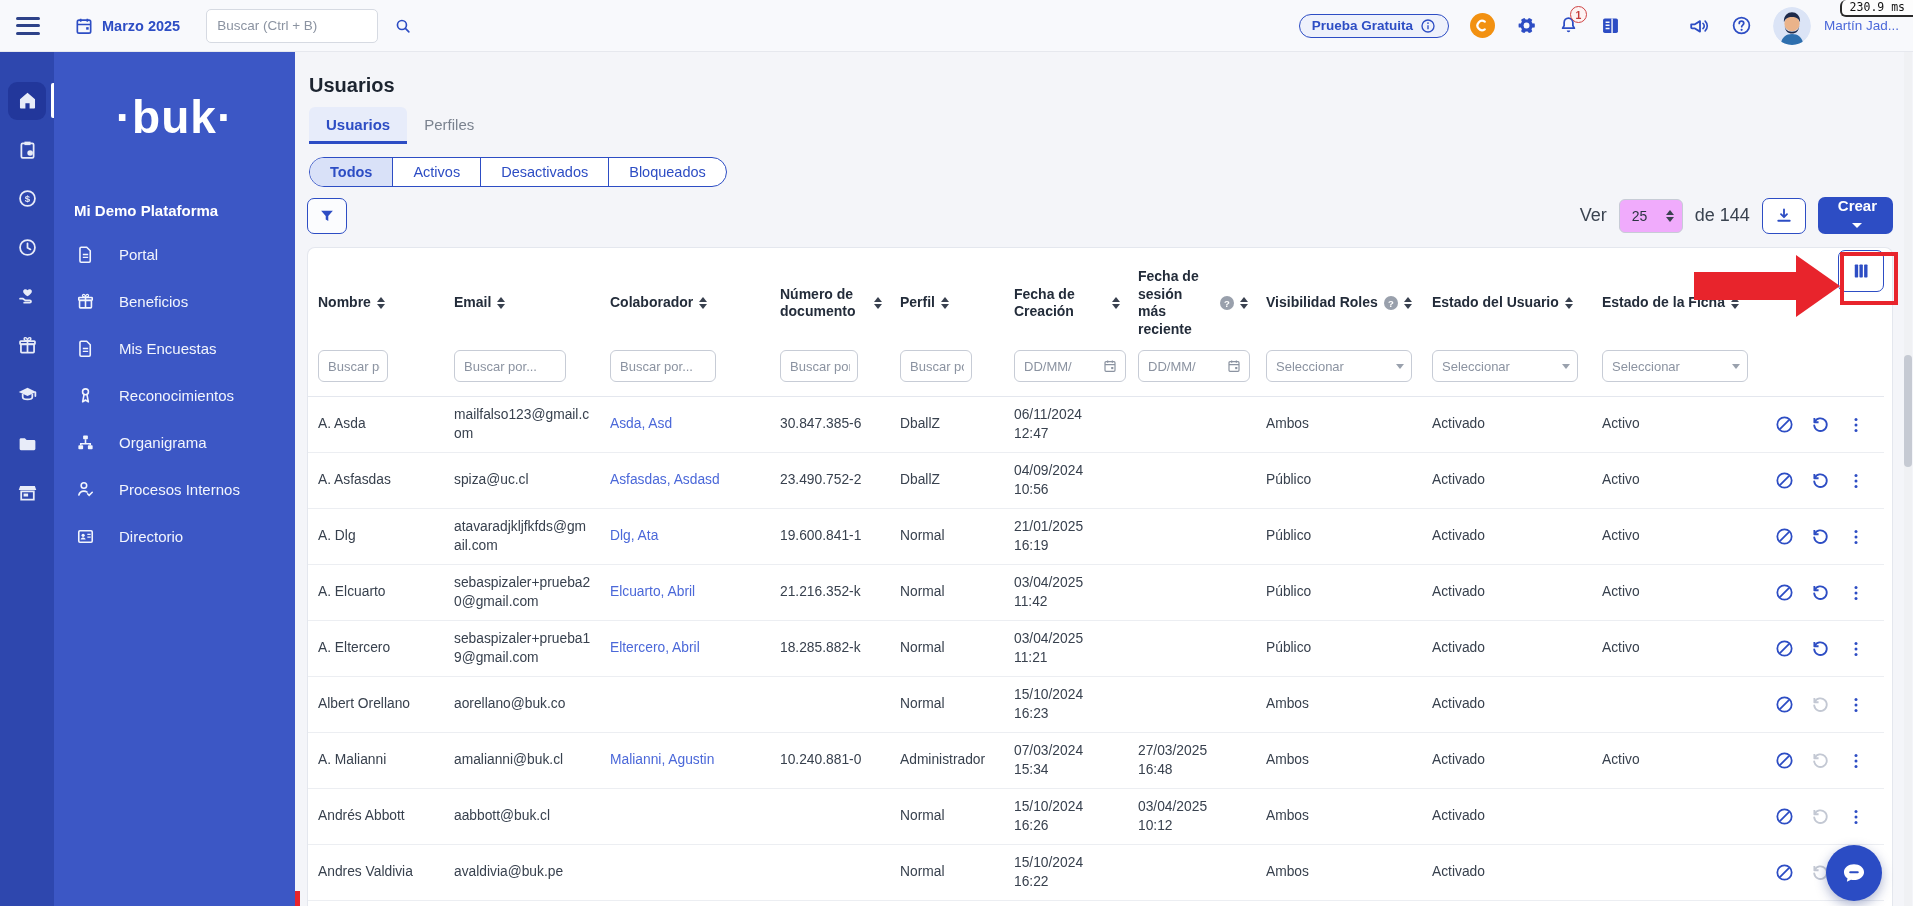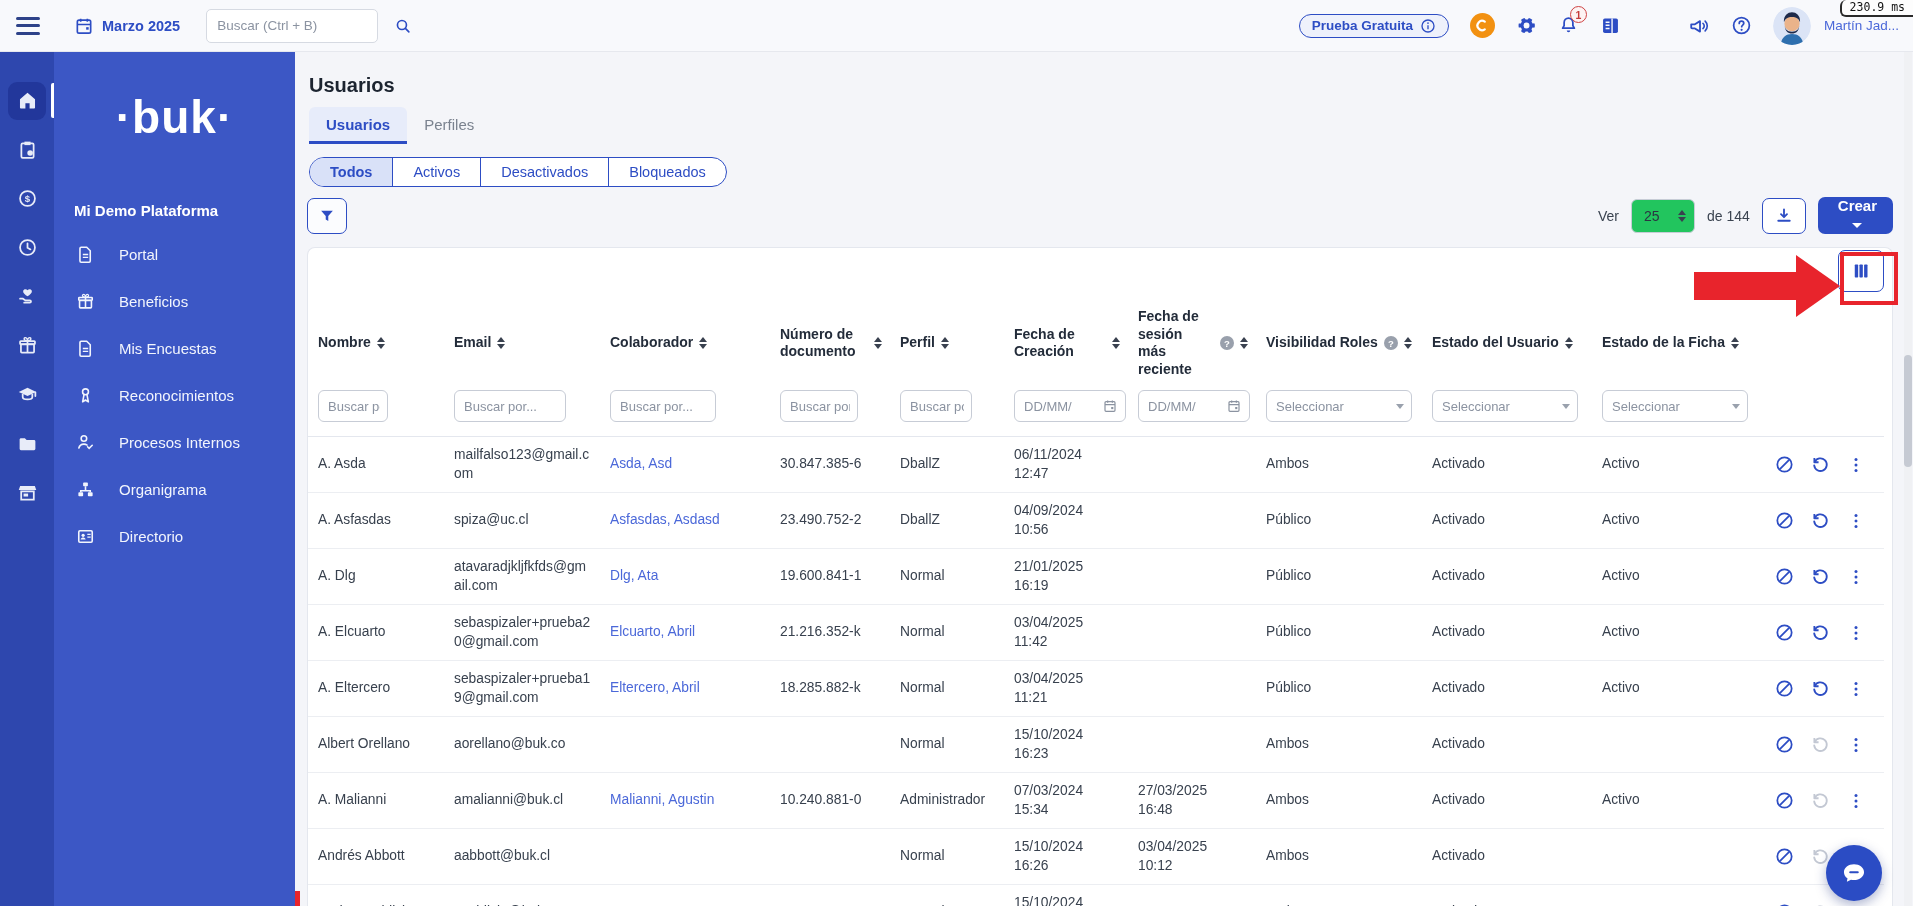--- a/index.html
+++ b/index.html
@@ -42,33 +42,33 @@
   .tabs { display:flex; margin-top:10px; margin-left:2px; }
   .tab { padding:9px 17px 8px; font-size:15px; color:#7a828f; cursor:pointer; border-bottom:3px solid transparent; }
   .tab.active { color:#2d4dc4; font-weight:600; background:#e7ecfa; border-radius:6px 6px 0 0; border-bottom:3px solid #2d4dc4; }
   .pillbar { display:inline-flex; margin-top:13px; margin-left:2px; border:1px solid #2d4dc4; border-radius:17px; overflow:hidden; background:#fff; }
   .pill { padding:6px 20px; font-size:14.5px; color:#2d4dc4; cursor:pointer; border-right:1px solid #2d4dc4; }
   .pill:last-child { border-right:none; }
   .pill.active { background:#d9e1f8; font-weight:700; }
   .toolrow { display:flex; align-items:center; margin-top:10px; }
   .funnel-btn { width:40px; height:36px; border:1px solid #2d4dc4; border-radius:7px; background:#fbfcfe; display:flex; align-items:center; justify-content:center; color:#2d4dc4; cursor:pointer; }
   .tool-right { margin-left:auto; display:flex; align-items:center; gap:12px; }
-  .ver-label,.de-label { font-size:14px; color:#3a4350; }
-  .stepper { width:64px; height:34px; border:1px solid #c7ccd6; border-radius:6px; background:#22c55e; display:flex; align-items:center; padding:0 8px 0 12px; cursor:pointer; }
+  .ver-label,.de-label { font-size:18px; color:#3a4350; }
+  .stepper { width:64px; height:34px; border:1px solid #c7ccd6; border-radius:6px; background:#f0abfc; display:flex; align-items:center; padding:0 8px 0 12px; cursor:pointer; }
   .stepper .val { flex:1; font-size:14px; color:#2b3442; }
   .dl-btn { width:44px; height:36px; border:1.5px solid #2d4dc4; border-radius:7px; background:#fff; display:flex; align-items:center; justify-content:center; color:#2d4dc4; cursor:pointer; }
   .create-btn { height:37px; background:#2d4dc4; color:#fff; border:none; border-radius:7px; font-size:15px; font-weight:600; padding:0 16px 0 20px; display:flex; align-items:center; gap:9px; cursor:pointer; font-family:"Liberation Sans",sans-serif;flex-direction:column; }
   .caret-down { width:0; height:0; border-left:5px solid transparent; border-right:5px solid transparent; border-top:5.5px solid #fff; }
 
   
   .card { position:relative; margin-top:13px; background:#fff; border:1px solid #e4e7ee; border-bottom:none; border-radius:8px 8px 0 0; min-height:700px; }
   .cols-btn { position:absolute; top:2px; right:8px; width:46px; height:42px; border:1.5px solid #2d4dc4; border-radius:7px; background:#fff; display:flex; align-items:center; justify-content:center; color:#2d4dc4; cursor:pointer; }
   table.grid { border-collapse:collapse; table-layout:fixed; width:1576px; }
   th { text-align:left; font-size:14px; font-weight:700; color:#232c3a; padding:20px 8px 6px 10px; vertical-align:middle; cursor:pointer; }
-  th .hwrap { display:flex; align-items:center; gap:6px;margin-top:40px; }
+  th .hwrap { display:flex; align-items:center; gap:6px; }
   th .htxt { line-height:1.25; }
   .sorter { display:inline-flex; flex-direction:column; gap:2px; flex:none; }
   .sorter i { width:0; height:0; border-left:4.5px solid transparent; border-right:4.5px solid transparent; display:block; }
   .sorter .up { border-bottom:5px solid #39414f; }
   .sorter .dn { border-top:5px solid #39414f; }
   .help-dot { width:14px; height:14px; border-radius:50%; background:#99a0ac; color:#fff; font-size:9.5px; font-weight:700; display:inline-flex; align-items:center; justify-content:center; flex:none; cursor:pointer; }
   tr.filter-row td { padding:6px 8px 14px 10px; border-bottom:1px solid #e4e7ee; }
   .f-input { height:32px; border:1px solid #c7ccd6; border-radius:6px; background:#fff; display:flex; align-items:center; padding:0 7px 0 9px; color:#8b93a1; font-size:13px; gap:4px; }
   .f-input input { width:100%; border:none; outline:none; font-size:13px; font-family:"Liberation Sans",sans-serif; color:#3a4350; background:transparent; }
   .f-input input::placeholder { color:#8b93a1; }
@@ -320,37 +320,37 @@
           <svg viewBox="0 0 24 24" width="19" height="19" xmlns="http://www.w3.org/2000/svg">
             <circle cx="12" cy="7.3" r="3.7" fill="none" stroke="currentColor" stroke-width="2"></circle>
             <path d="M10.2 10.5 8.4 20l3.6-2.3L15.6 20l-1.8-9.5" fill="none" stroke="currentColor" stroke-width="2" stroke-linejoin="round"></path>
           </svg>
         </span>
         <span>Reconocimientos</span>
       </div>
       <div class="nav-item">
         <span style="display: flex;">
           <svg viewBox="0 0 24 24" width="19" height="19" xmlns="http://www.w3.org/2000/svg">
-            <circle cx="10" cy="7" r="3.5" fill="none" stroke="currentColor" stroke-width="2"></circle>
-            <path d="M3.6 19c.8-3.2 3.3-5 6.4-5 1.5 0 2.9.4 4 1.2" fill="none" stroke="currentColor" stroke-width="2" stroke-linecap="round"></path>
-            <path d="m14.6 17.4 2 2 3.9-3.9" fill="none" stroke="currentColor" stroke-width="2" stroke-linecap="round"></path>
-          </svg>
-        </span>
-        <span>Procesos Internos</span>
-      </div>
-      <div class="nav-item">
-        <span style="display: flex;">
-          <svg viewBox="0 0 24 24" width="19" height="19" xmlns="http://www.w3.org/2000/svg">
             <rect x="9" y="3" width="6" height="5" rx="1" fill="currentColor"></rect>
             <rect x="3" y="15.5" width="6" height="5" rx="1" fill="currentColor"></rect>
             <rect x="15" y="15.5" width="6" height="5" rx="1" fill="currentColor"></rect>
             <path d="M12 8v3.5M6 15.5v-2h12v2M12 11.5v2" fill="none" stroke="currentColor" stroke-width="2"></path>
           </svg>
         </span>
         <span>Organigrama</span>
+      </div>
+      <div class="nav-item">
+        <span style="display: flex;">
+          <svg viewBox="0 0 24 24" width="19" height="19" xmlns="http://www.w3.org/2000/svg">
+            <circle cx="10" cy="7" r="3.5" fill="none" stroke="currentColor" stroke-width="2"></circle>
+            <path d="M3.6 19c.8-3.2 3.3-5 6.4-5 1.5 0 2.9.4 4 1.2" fill="none" stroke="currentColor" stroke-width="2" stroke-linecap="round"></path>
+            <path d="m14.6 17.4 2 2 3.9-3.9" fill="none" stroke="currentColor" stroke-width="2" stroke-linecap="round"></path>
+          </svg>
+        </span>
+        <span>Procesos Internos</span>
       </div>
       <div class="nav-item">
         <span style="display: flex;">
           <svg viewBox="0 0 24 24" width="19" height="19" xmlns="http://www.w3.org/2000/svg">
             <rect x="3.5" y="4.8" width="17" height="14.4" rx="1.5" fill="none" stroke="currentColor" stroke-width="2"></rect>
             <circle cx="9" cy="10.5" r="2" fill="currentColor"></circle>
             <path d="M5.8 15.8c.6-1.7 1.8-2.5 3.2-2.5s2.6.8 3.2 2.5z" fill="currentColor"></path>
             <path d="M14.3 9.3h4.2M14.3 12.8h4.2" stroke="currentColor" stroke-width="1.7"></path>
           </svg>
         </span>

